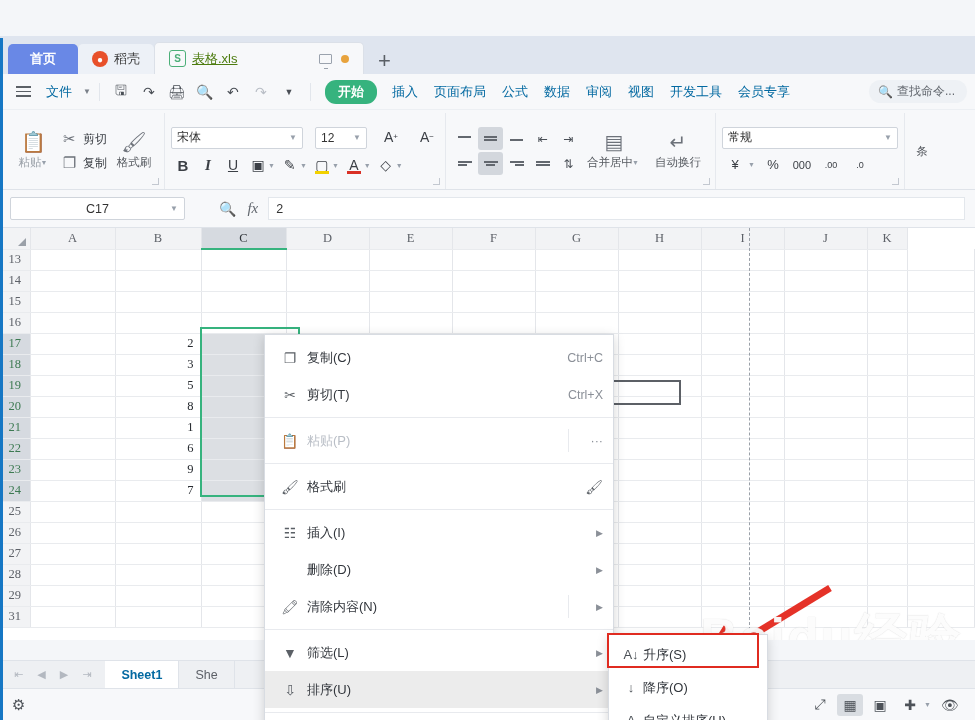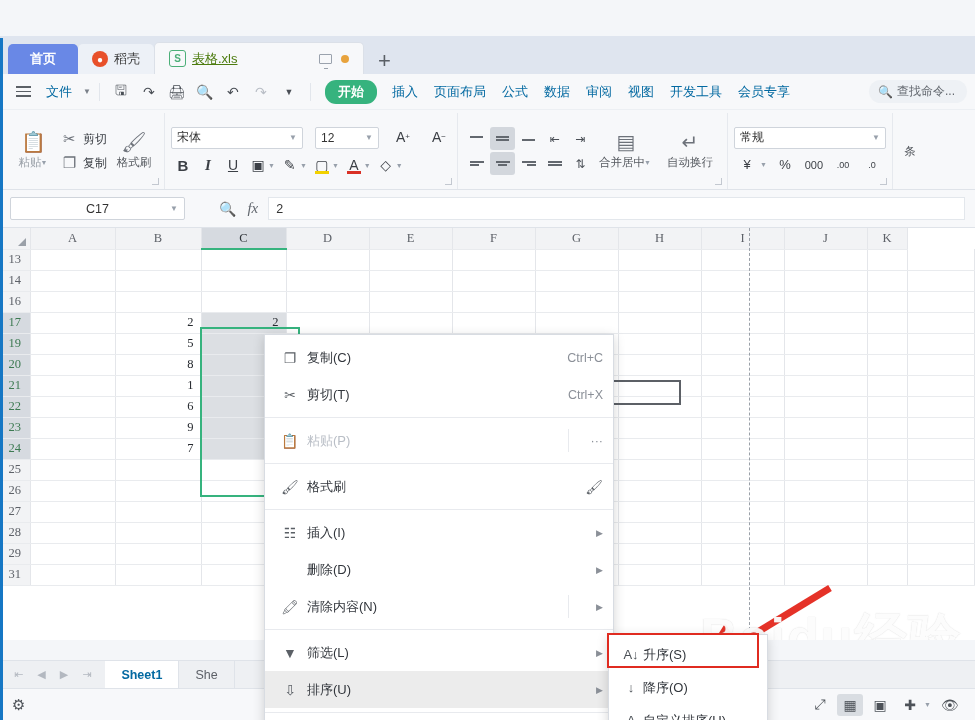--- a/index.html
+++ b/index.html
@@ -310,21 +310,21 @@
     </div>
   </div>
 
   <div class="rgroup">
     <div style="display:flex;flex-direction:column;justify-content:center;height:66px;">
       <div class="fontrow">
         <span class="selbox" style="width:132px">
           <span>宋体</span>
           <span class="ar">▼</span>
         </span>
-        <span class="selbox" style="width:64px">
+        <span class="selbox" style="width:52px">
           <span>12</span>
           <span class="ar">▼</span>
         </span>
         <span class="fbtn">
           <span>A</span>
             <span class="sup">+</span>
         </span>
         <span class="fbtn">
           <span>A</span>
             <span class="sup">−</span>
@@ -408,21 +408,21 @@
       </span>
     </div>
     <div class="bigbtn" style="width:62px">
       <span class="glyph">↵</span>
       <span>自动换行</span>
     </div>
   </div>
 
   <div class="rgroup">
     <div class="num-grp">
-      <span class="selbox" style="width:152px">
+      <span class="selbox" style="width:176px">
         <span>常规</span>
         <span class="ar">▼</span>
       </span>
       <div class="numrow">
         <span class="nb">¥</span>
         <span class="mini-ar">▼</span>
         <span class="nb">%</span>
         <span class="nb" style="font-size:11px">000</span>
         <span class="nb" style="font-size:9px">.00</span>
         <span class="nb" style="font-size:9px">.0</span>
@@ -506,39 +506,69 @@
           <td class="cell"></td>
           <td class="cell"></td>
           <td class="cell"></td>
           <td class="cell"></td>
           <td class="cell"></td>
           <td class="cell"></td>
           <td class="cell"></td>
           <td class="cell"></td>
         </tr>
         <tr>
+          <td class="rowhdr">15</td>
+          <td class="cell"></td>
+          <td class="cell"></td>
+          <td class="cell"></td>
+          <td class="cell"></td>
+          <td class="cell"></td>
+          <td class="cell"></td>
+          <td class="cell"></td>
+          <td class="cell"></td>
+          <td class="cell"></td>
+          <td class="cell"></td>
+          <td class="cell"></td>
+          <td class="cell"></td>
+        </tr>
+        <tr>
           <td class="rowhdr">16</td>
           <td class="cell"></td>
           <td class="cell"></td>
           <td class="cell"></td>
           <td class="cell"></td>
           <td class="cell"></td>
           <td class="cell"></td>
           <td class="cell"></td>
           <td class="cell"></td>
           <td class="cell"></td>
           <td class="cell"></td>
           <td class="cell"></td>
           <td class="cell"></td>
         </tr>
         <tr class="selrow">
           <td class="rowhdr">17</td>
           <td class="cell"></td>
           <td class="cell">2</td>
           <td class="cell selcell">2</td>
+          <td class="cell"></td>
+          <td class="cell"></td>
+          <td class="cell"></td>
+          <td class="cell"></td>
+          <td class="cell"></td>
+          <td class="cell"></td>
+          <td class="cell"></td>
+          <td class="cell"></td>
+          <td class="cell"></td>
+        </tr>
+        <tr class="selrow">
+          <td class="rowhdr">18</td>
+          <td class="cell"></td>
+          <td class="cell">3</td>
+          <td class="cell selcell">3</td>
           <td class="cell"></td>
           <td class="cell"></td>
           <td class="cell"></td>
           <td class="cell"></td>
           <td class="cell"></td>
           <td class="cell"></td>
           <td class="cell"></td>
           <td class="cell"></td>
           <td class="cell"></td>
         </tr>

